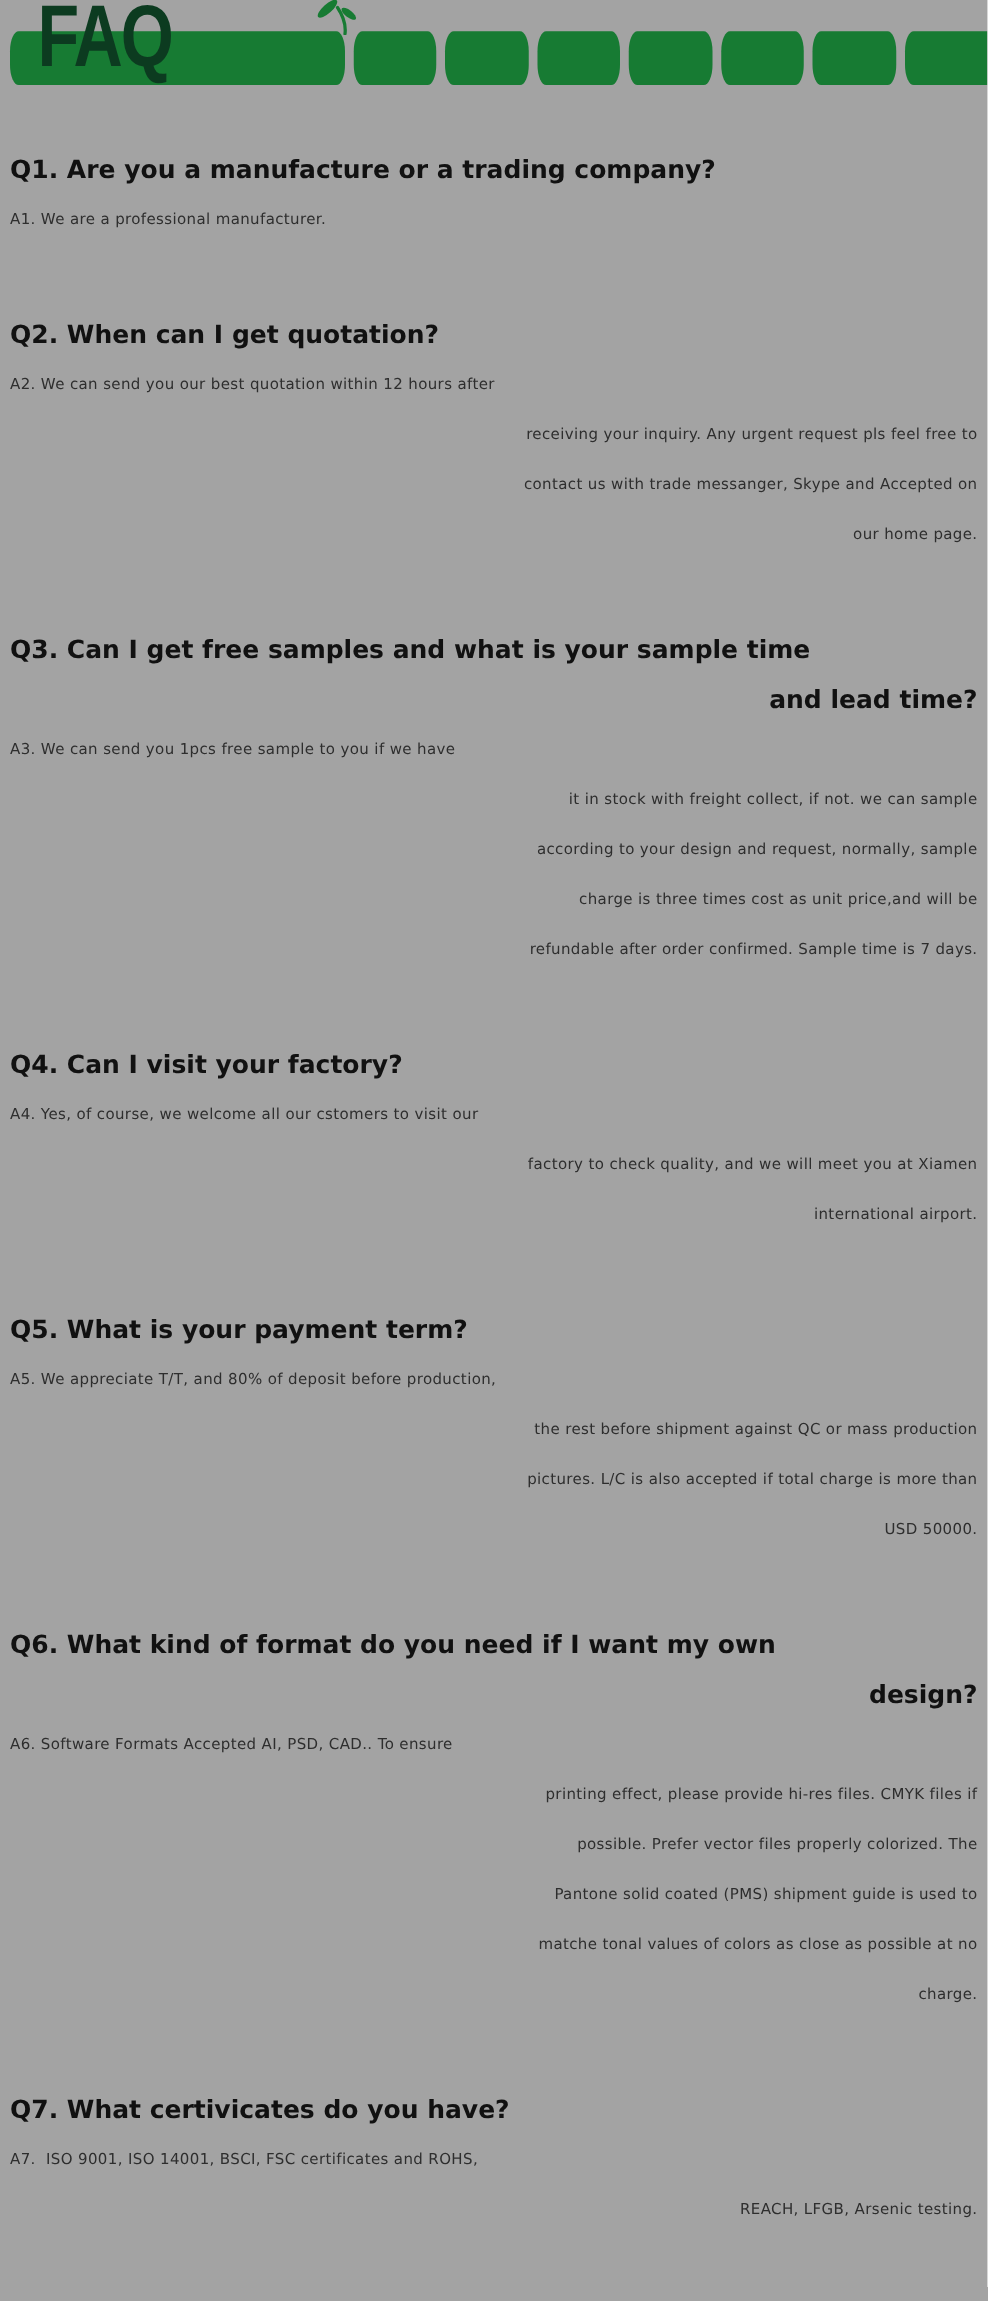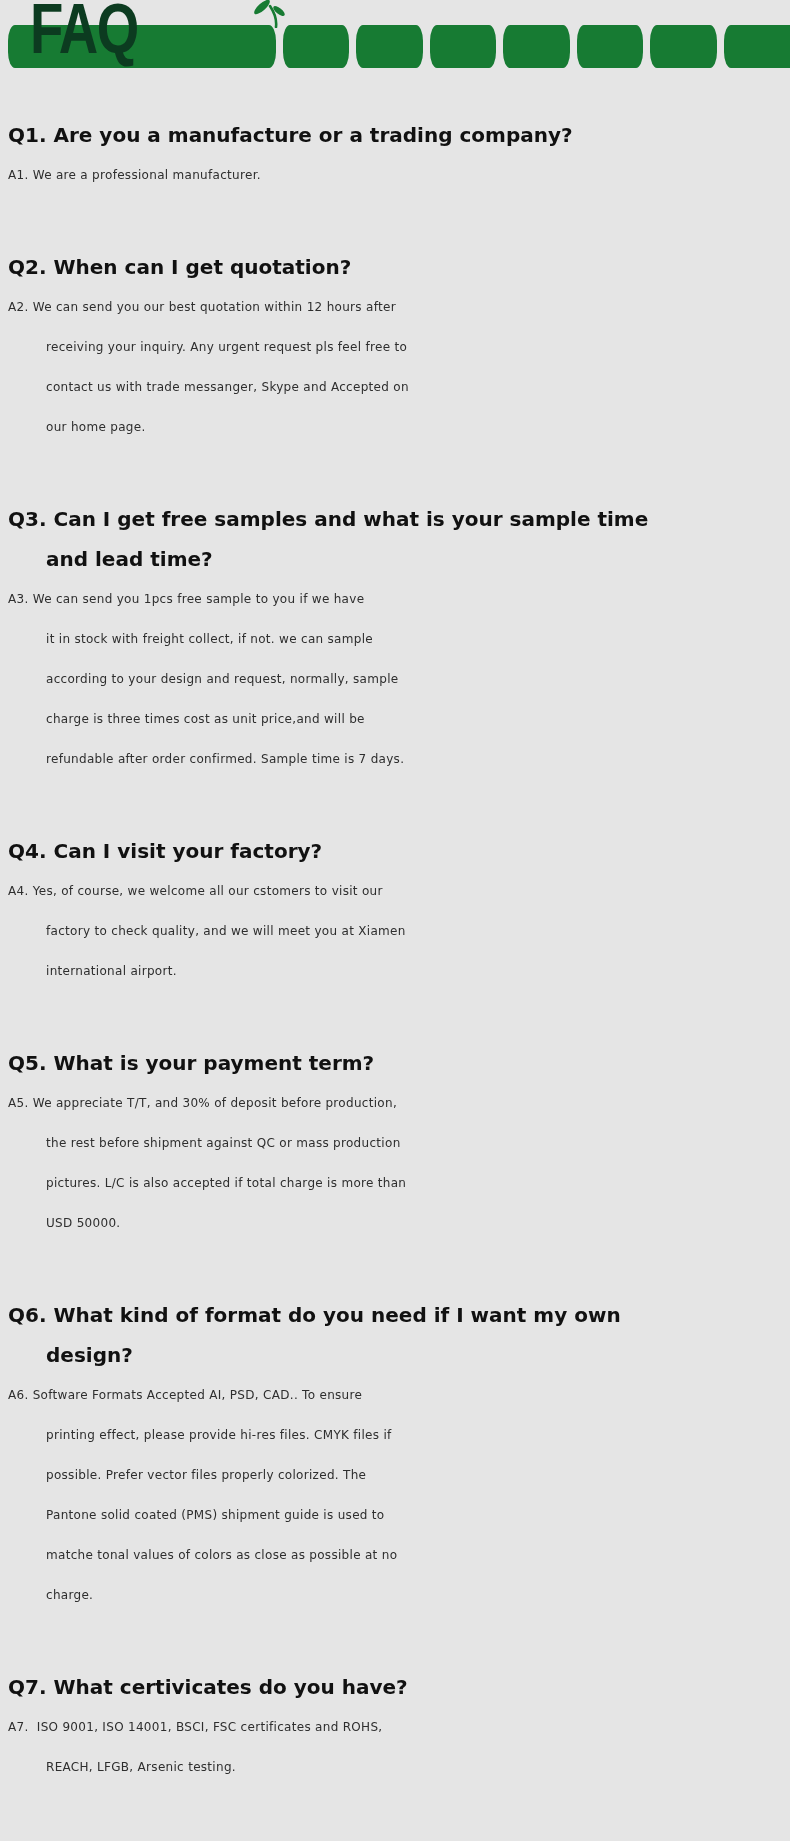--- a/index.html
+++ b/index.html
@@ -1,21 +1,21 @@
 <!DOCTYPE html>
 <html><head>
 <meta charset="utf-8">
 <style>
   html, body { margin: 0; padding: 0; background: #ffffff; }
   .page {
     position: relative;
     width: 790px;
     height: 1841px;
     overflow: hidden;
-    background: #e5e5e5;
+    background: #a3a3a3;
     font-family: "DejaVu Sans", sans-serif;
     --banner-green: #177B33;
     --title-green: #0C3B20;
   }
 
   
   .banner-row { position: relative; height: 68px; }
   .banner {
     position: absolute; left: 8px; right: 0; top: 25px; height: 43px;
     display: flex; gap: 7px;
@@ -42,21 +42,21 @@
   .faq-item { margin-bottom: 52px; }
   .faq-item:last-child { margin-bottom: 15px; }
   .q-line {
     font-weight: bold; font-size: 20px; line-height: 40px;
     color: #111111; white-space: pre;
   }
   .a-line {
     font-size: 12px; line-height: 40px;
     color: #2e2e2e; letter-spacing: 0.3px; white-space: pre;
   }
-  .cont { padding-left: 38px; }
+  .cont { padding-left: 38px; text-align: right; }
 </style>
 </head>
 <body>
 
 <div class="page" style="--banner-green: #177B33; --title-green: #0C3B20;">
 
   <div class="banner-row">
     <div class="faq-title">FAQ</div>
     <svg class="sprout" width="56" height="30" viewBox="0 0 56 30">
       <g fill="#177B33" stroke="none">
@@ -104,21 +104,21 @@
 
     <section class="faq-item">
       <div class="q-line">Q4. Can I visit your factory?</div>
       <div class="a-line">A4. Yes, of course, we welcome all our cstomers to visit our</div>
       <div class="a-line cont">factory to check quality, and we will meet you at Xiamen</div>
       <div class="a-line cont">international airport.</div>
     </section>
 
     <section class="faq-item">
       <div class="q-line">Q5. What is your payment term?</div>
-      <div class="a-line">A5. We appreciate T/T, and 30% of deposit before production,</div>
+      <div class="a-line">A5. We appreciate T/T, and 80% of deposit before production,</div>
       <div class="a-line cont">the rest before shipment against QC or mass production</div>
       <div class="a-line cont">pictures. L/C is also accepted if total charge is more than</div>
       <div class="a-line cont">USD 50000.</div>
     </section>
 
     <section class="faq-item">
       <div class="q-line">Q6. What kind of format do you need if I want my own</div>
       <div class="q-line cont">design?</div>
       <div class="a-line">A6. Software Formats Accepted AI, PSD, CAD.. To ensure</div>
       <div class="a-line cont">printing effect, please provide hi-res files. CMYK files if</div>

